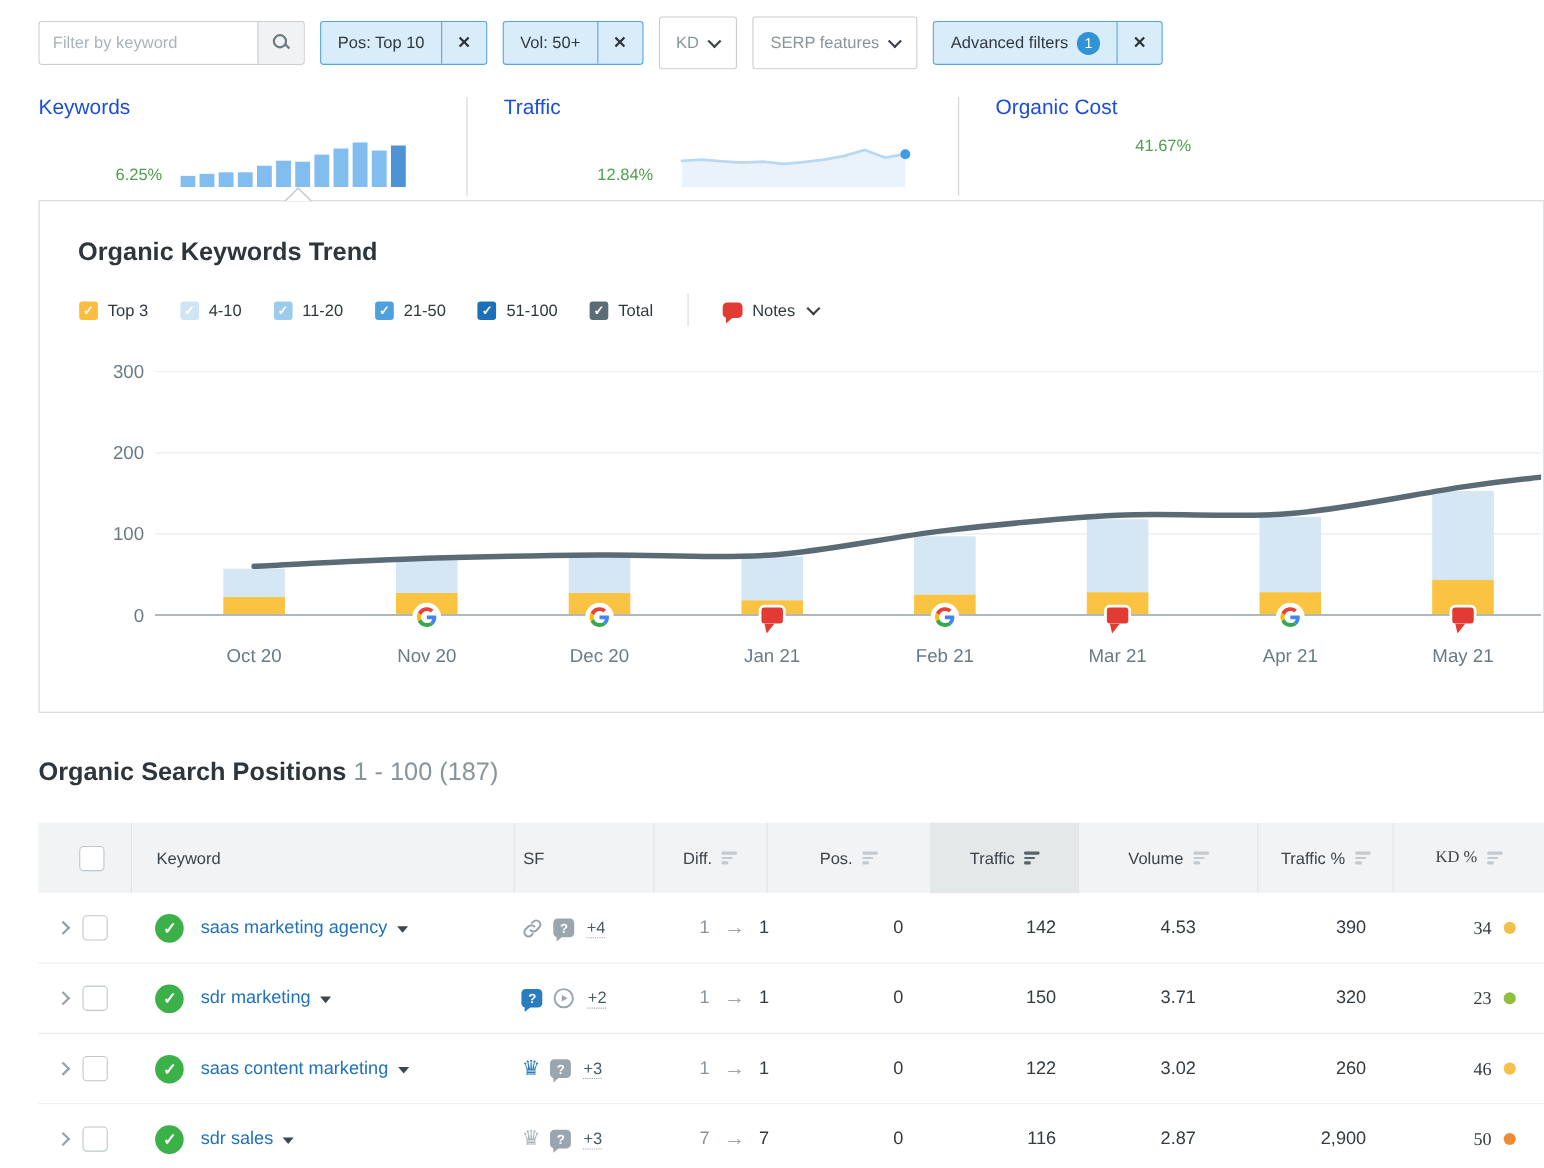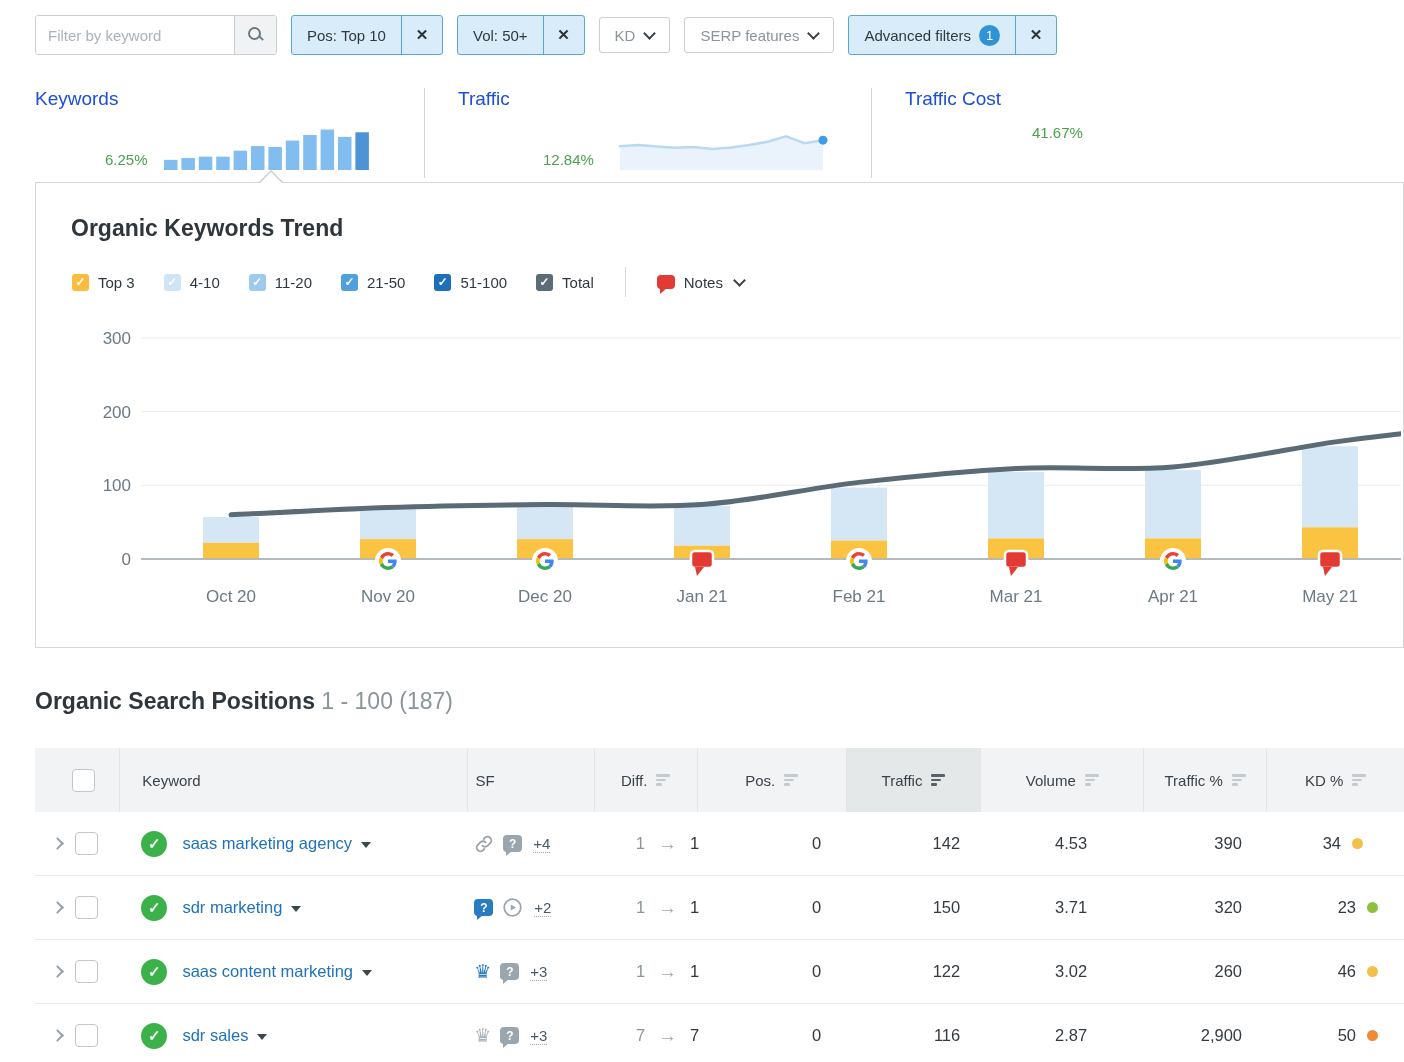--- a/index.html
+++ b/index.html
@@ -12,21 +12,21 @@
   .searchbox { display:flex; height:40px; border:1px solid #c9ced1; border-radius:3px; overflow:hidden; background:#fff; }
   .searchbox input { width:198px; border:0; outline:none; padding:0 12px; font-size:15px; font-family:inherit; color:#333b41; }
   .searchbox input::placeholder { color:#aab3b8; }
   .search-btn { width:42px; background:#f1f2f3; border-left:1px solid #c9ced1; display:flex; align-items:center; justify-content:center; cursor:pointer; }
   .mag { position:relative; width:16px; height:16px; }
   .mag::before { content:""; position:absolute; left:0; top:0; width:9px; height:9px; border:2px solid #6b7a83; border-radius:50%; }
   .mag::after { content:""; position:absolute; left:10px; top:10px; width:6px; height:2px; background:#6b7a83; transform:rotate(45deg); }
   .chip { display:flex; align-items:stretch; height:40px; border:1px solid #58a7d9; background:#d9ecf9; border-radius:3px; overflow:hidden; }
   .chip-label { display:flex; align-items:center; gap:8px; padding:0 15px; font-size:15px; color:#30393f; }
   .chip-x { display:flex; align-items:center; justify-content:center; width:41px; border-left:1px solid #58a7d9; font-size:15px; font-weight:bold; color:#2b3338; cursor:pointer; }
-  .ddl { display:flex; align-items:center; gap:10px; height:36px; padding:0 15px; border:1px solid #c9ced1; border-radius:3px; background:#fff; font-size:15px; color:#8a9499; cursor:pointer; }
+  .ddl { display:flex; align-items:center; gap:10px; height:48px; padding:0 15px; border:1px solid #c9ced1; border-radius:3px; background:#fff; font-size:15px; color:#8a9499; cursor:pointer; }
   .chev-down { width:9px; height:9px; border-right:2.5px solid #3c4348; border-bottom:2.5px solid #3c4348; transform:rotate(45deg); margin-top:-4px; }
   .badge { display:inline-flex; align-items:center; justify-content:center; min-width:21px; height:21px; border-radius:11px; background:#2f93d6; color:#fff; font-size:13px; }
 
   
   .summary { position:absolute; left:35px; top:88px; display:flex; width:1369px; }
   .metric { padding-bottom:8px; }
   .metric .mtitle { font-size:19px; color:#1d4ed8; margin-bottom:14px; }
   .mrow { display:flex; align-items:flex-end; }
   .pct { font-size:15px; color:#4ca04e; margin-bottom:2px; }
   .m-k { width:390px; border-right:1px solid #d0d4d7; }
@@ -60,21 +60,21 @@
   .thead { display:flex; height:64px; background:#f1f3f4; align-items:stretch; }
   .th { display:flex; align-items:center; justify-content:center; font-size:15px; color:#3b434a; border-left:1px solid #e2e5e7; gap:9px; cursor:pointer; }
   .th:first-child { border-left:none; }
   .th.left { justify-content:flex-start; }
   .th.active { background:#e4e8e9; }
   .sort { display:inline-flex; flex-direction:column; gap:2px; align-items:flex-start; }
   .sort i { display:block; height:2.5px; background:#c4cbd0; border-radius:1px; }
   .sort i:nth-child(1){ width:14px; } .sort i:nth-child(2){ width:10px; } .sort i:nth-child(3){ width:6px; }
   .sort.dark i { background:#58626b; }
   .c1 { width:85px; } .c-kw { width:350px; } .c-sf { width:128px; } .c-pos { width:150px; }
-  .c-diff { width:104px; } .c-tr { width:136px; } .c-trp { width:124px; } .c-vol { width:164px; } .c-kd { width:139px; }
+  .c-diff { width:104px; } .c-tr { width:136px; } .c-trp { width:124px; } .c-vol { width:164px; } .c-kd { width:139px;font-family:Liberation Serif, serif; }
 
   .trow { display:flex; height:64px; align-items:center; border-bottom:1px solid #e8eaeb; background:#fff; }
   .cell { display:flex; align-items:center; font-size:16.5px; color:#333b41; }
   .cell.right { justify-content:flex-end; }
   .expander { display:flex; align-items:center; gap:13px; padding-left:18px; }
   .chevr { width:9px; height:9px; border-top:2.5px solid #97a1a7; border-right:2.5px solid #97a1a7; transform:rotate(45deg); cursor:pointer; }
   .cb { width:23px; height:23px; border:1px solid #bfc7cc; border-radius:4px; background:#fff; cursor:pointer; }
   .cb.hcb { margin-left:37px; }
   .okc { width:26px; height:26px; min-width:26px; border-radius:50%; background:#3cb049; color:#fff; display:flex; align-items:center; justify-content:center; font-size:15px; font-weight:bold; margin-left:22px; }
   .kwlink { color:#2073ba; margin-left:15px; cursor:pointer; }
@@ -152,21 +152,21 @@
       <div class="mrow" style="padding-left:85px; gap:20px;">
         <span class="pct">12.84%</span>
         <svg id="tr-spark" width="215" height="46">
             <path d="M6.0 22.2 L 24.5 21.1 L 42.9 22.6 L 61.4 23.8 L 79.8 23.0 L 98.3 24.9 L 116.7 23.4 L 135.2 21.1 L 153.6 17.7 L 172.1 12.4 L 190.5 19.2 L 209.0 16.2 L 209 46 L 6 46 Z" fill="#eaf3fb" stroke="none"></path>
             <path d="M6.0 22.2 L 24.5 21.1 L 42.9 22.6 L 61.4 23.8 L 79.8 23.0 L 98.3 24.9 L 116.7 23.4 L 135.2 21.1 L 153.6 17.7 L 172.1 12.4 L 190.5 19.2 L 209.0 16.2" fill="none" stroke="#b9d9f2" stroke-width="2.5" stroke-linecap="round"></path>
             <circle cx="209" cy="16.159999999999997" r="4.5" fill="#3d9be9"></circle>
           </svg>
       </div>
     </div>
     <div class="metric m-c">
-      <div class="mtitle">Traffic Cost</div>
+      <div class="mtitle">Organic Cost</div>
       <div class="mrow" style="padding-left:127px;">
         <span class="pct">41.67%</span>
       </div>
     </div>
   </div>
 
   <div class="notch"></div>
 
   <div class="panel">
     <div class="panel-title">Organic Keywords Trend</div>
@@ -386,21 +386,21 @@
           </div>
           <div class="cell right c-tr" style="padding-right: 20px;">
             <span>142</span>
           </div>
           <div class="cell right c-trp" style="padding-right: 16px;">
             <span>4.53</span>
           </div>
           <div class="cell right c-vol" style="padding-right: 24px;">
             <span>390</span>
           </div>
-          <div class="cell right c-kd" style="padding-right: 41px; align-items: center;">
+          <div class="cell right c-kd" style="padding-right: 26px; align-items: center;">
             <span>34</span>
             <span class="kdot" style="background: rgb(243, 193, 75);"></span>
           </div>
         </div>
         <div class="trow">
           <div class="cell c1 expander">
             <span class="chevr"></span>
             <span class="cb"></span>
           </div>
           <div class="cell c-kw">

